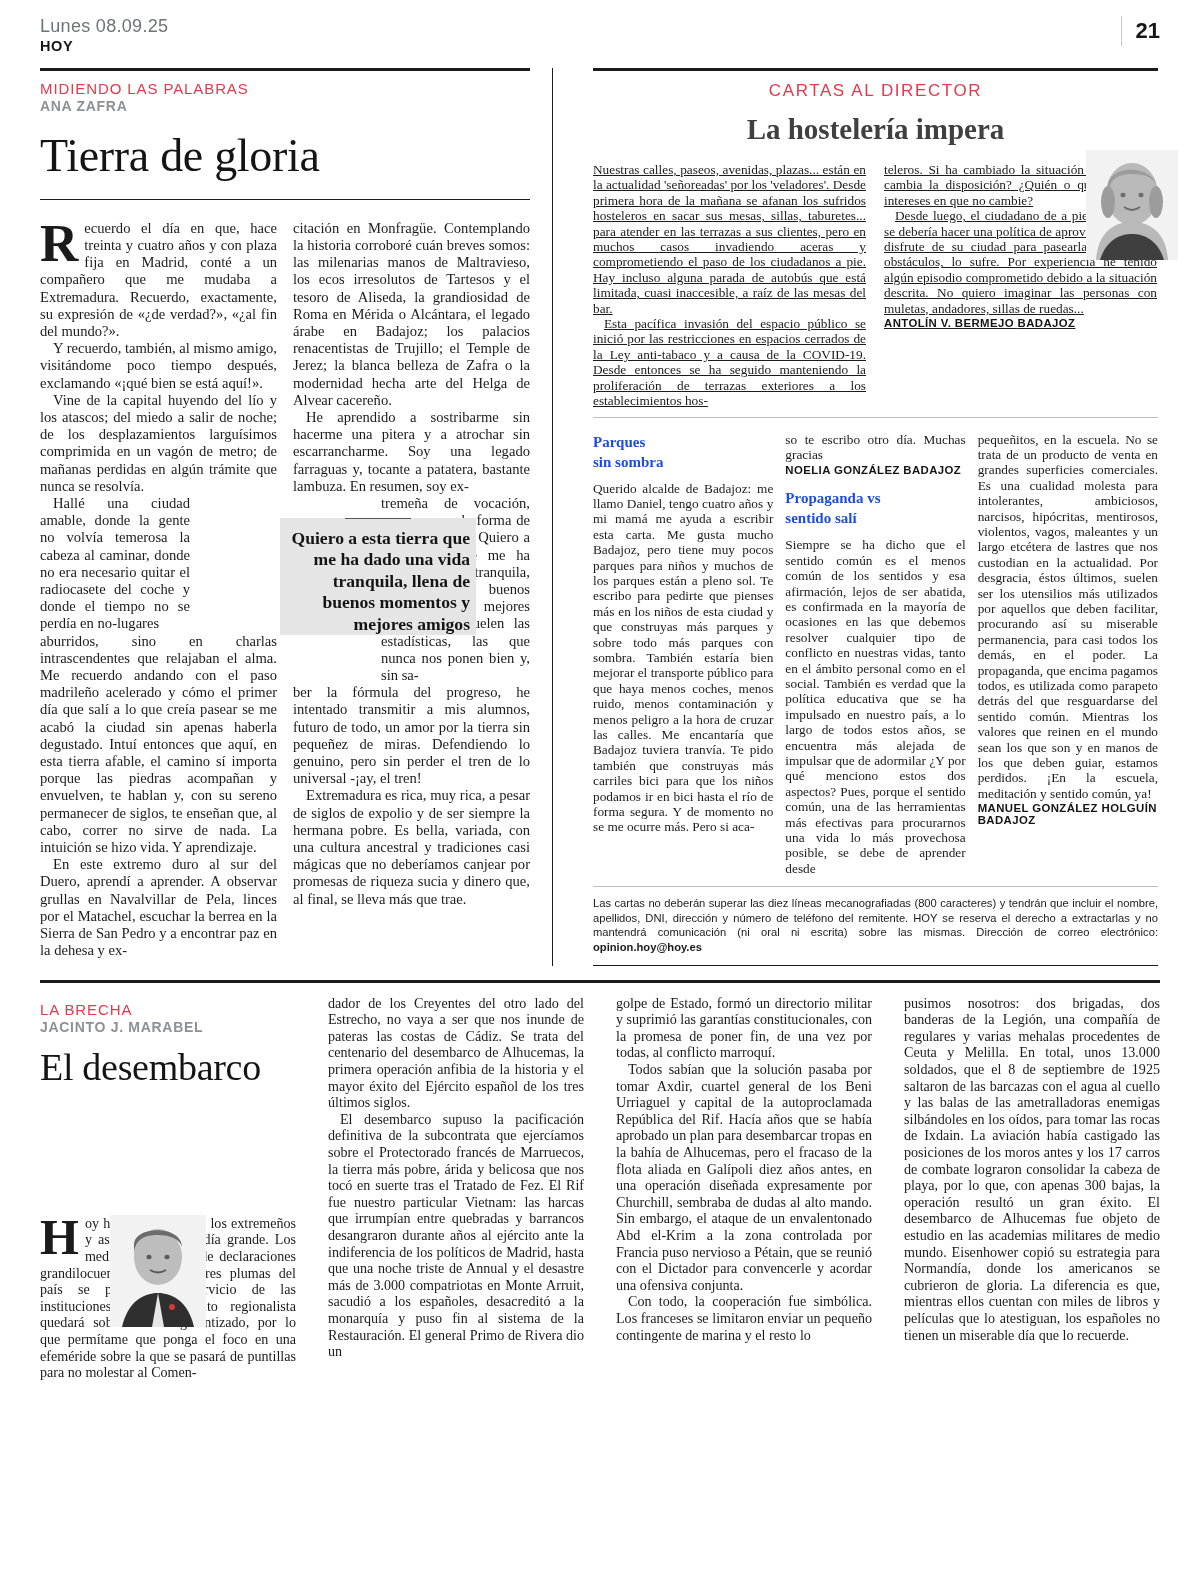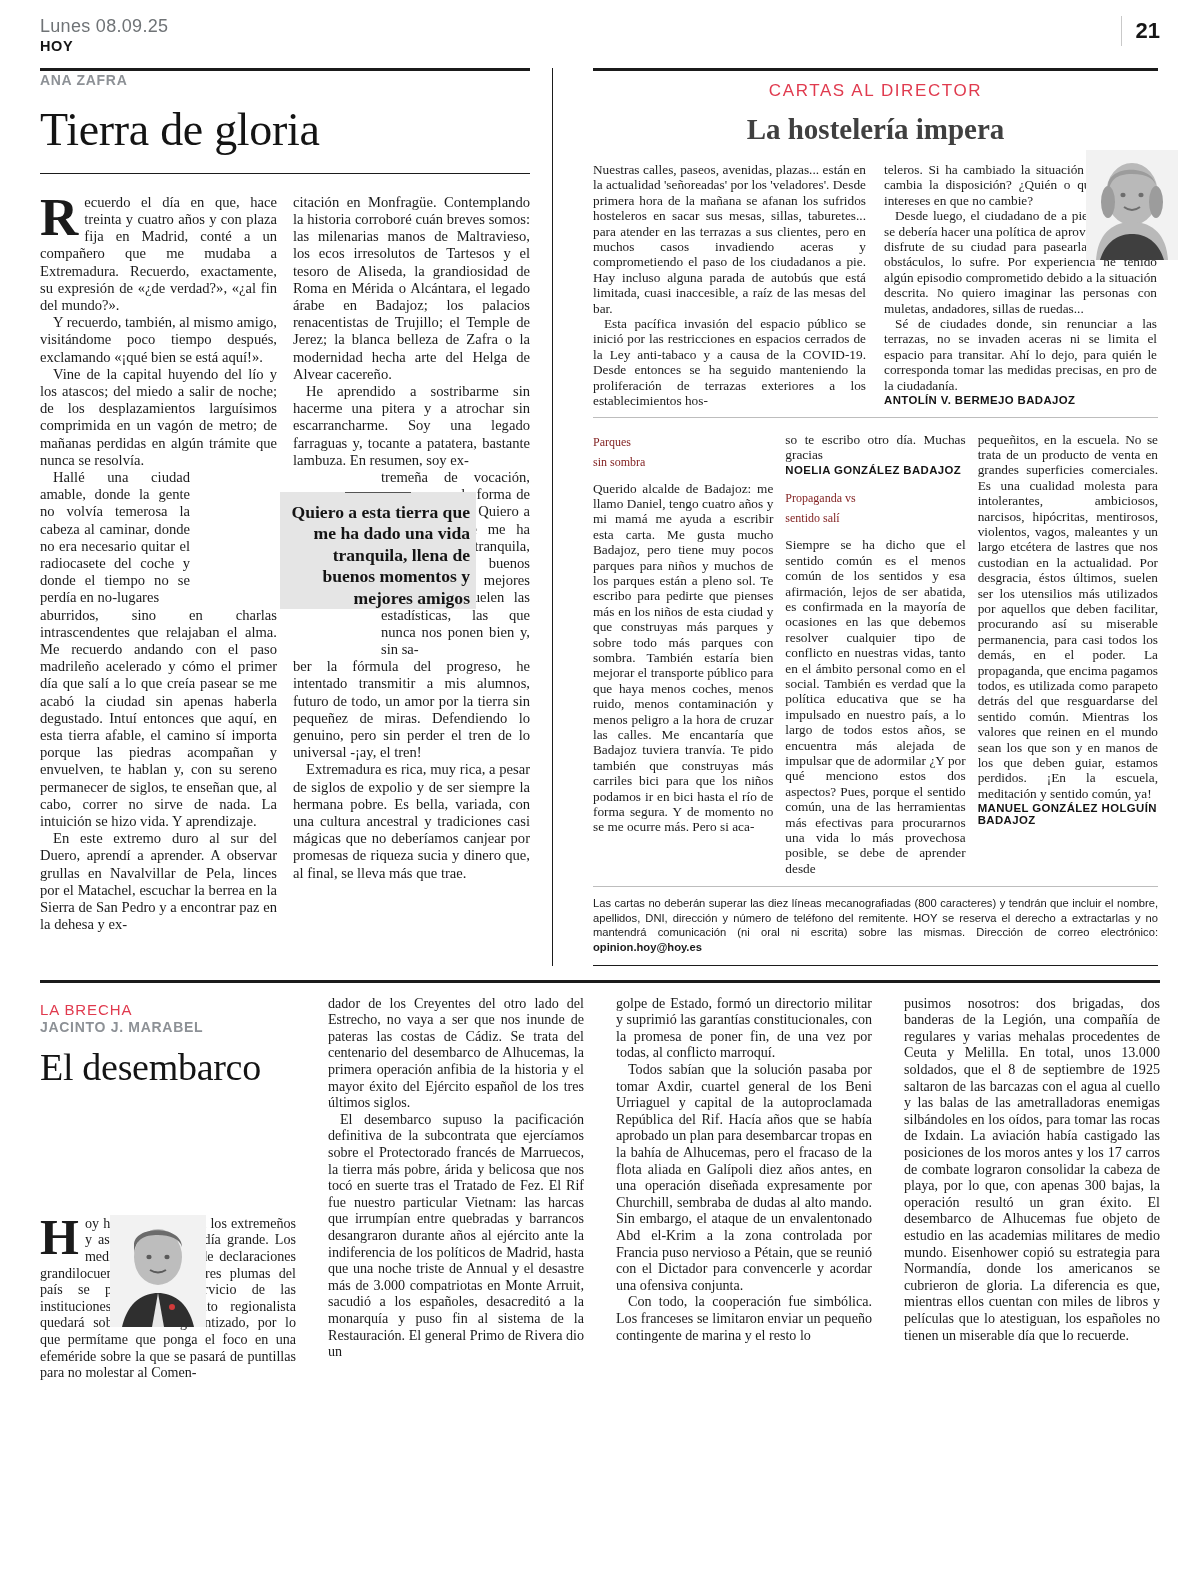--- a/index.html
+++ b/index.html
@@ -104,42 +104,42 @@
   .letters-kicker {
     font-family: "Liberation Sans", sans-serif;
     font-size: 17px; color: #e03a4e; letter-spacing: 1.6px;
     text-align: center; margin-top: 10px;
   }
   .letters-title {
     font-family: "Liberation Serif", serif;
     font-size: 29px; font-weight: bold; text-align: center;
     margin-top: 12px; color: #404040;
   }
-  .letters-lead { display: flex; gap: 18px; margin-top: 16px; }
+  .letters-lead { display: flex; gap: 18px; margin-top: 16px; text-decoration: underline; }
   .ll-col { width: 273px; }
   .lt {
     font-family: "Liberation Serif", serif;
     font-size: 13.3px; line-height: 15.4px;
     text-align: justify; hyphens: auto;
   }
   .lt p { margin: 0; text-indent: 11px; }
   .lt p.first { text-indent: 0; }
   .sig {
     font-family: "Liberation Sans", sans-serif;
     font-size: 11.4px; font-weight: bold; letter-spacing: .4px;
     margin-top: 1px; color: #141414;
   }
   .sig .city { font-weight: bold; }
 
   .letters-grid { display: flex; gap: 12px; margin-top: 14px; }
   .lg-col { width: 184px; }
   .letter-h {
     font-family: "Liberation Serif", serif;
-    font-size: 12px; font-weight: normal; line-height: 20px;
-    margin-bottom: 9px; color: #7f1d1d;
+    font-size: 15px; font-weight: bold; line-height: 20px;
+    margin-bottom: 9px; color: #1d4ed8;
   }
   .lt2 {
     font-family: "Liberation Serif", serif;
     font-size: 13.3px; line-height: 15.4px;
     text-align: justify; hyphens: auto;
   }
   .lt2 p { margin: 0; text-indent: 11px; }
   .lt2 p.first { text-indent: 0; }
 
   .disclaimer {
@@ -179,20 +179,21 @@
       <div class="mh-rule"></div>
       <div class="mh-page">21</div>
     </div>
   </div>
 
   <div class="top-area">
 
     <div class="col-left">
       <div class="rule-thick"></div>
 
+      <div class="kicker">MIDIENDO LAS PALABRAS</div>
       <div class="author">ANA ZAFRA</div>
 
       <div class="headline-serif">Tierra de gloria</div>
 
       <div style="height:18px"></div>
       <div class="rule-thin"></div>
 
       <div class="body-cols">
         <div class="art1-cols">
 
@@ -236,21 +237,20 @@
         <div class="ll-col">
           <div class="lt">
             <p class="first">Nuestras calles, paseos, avenidas, plazas... están en la actualidad 'señoreadas' por los 'veladores'. Desde primera hora de la mañana se afanan los sufridos hosteleros en sacar sus mesas, sillas, taburetes... para atender en las terrazas a sus clientes, pero en muchos casos invadiendo aceras y comprometiendo el paso de los ciudadanos a pie. Hay incluso alguna parada de autobús que está limitada, cuasi inaccesible, a raíz de las mesas del bar.</p>
             <p>Esta pacífica invasión del espacio público se inició por las restricciones en espacios cerrados de la Ley anti-tabaco y a causa de la COVID-19. Desde entonces se ha seguido manteniendo la proliferación de terrazas exteriores a los establecimientos hos-</p>
           </div>
         </div>
         <div class="ll-col">
           <div class="lt">
             <p class="first">teleros. Si ha cambiado la situación ¿por qué no cambia la disposición? ¿Quién o quiénes tienen intereses en que no cambie?</p>
             <p>Desde luego, el ciudadano de a pie, para el que se debería hacer una política de aprovechamiento y disfrute de su ciudad para pasearla sin ponerle obstáculos, lo sufre. Por experiencia he tenido algún episodio comprometido debido a la situación descrita. No quiero imaginar las personas con muletas, andadores, sillas de ruedas...</p>
-            <p>Sé de ciudades donde, sin renunciar a las terrazas, no se invaden aceras ni se limita el espacio para transitar. Ahí lo dejo, para quién le corresponda tomar las medidas precisas, en pro de la ciudadanía.</p>
           </div>
           <div class="sig">
             <span>ANTOLÍN V. BERMEJO</span>
             <span class="city">BADAJOZ</span>
           </div>
         </div>
       </div>
 
       <div style="height:8px"></div>
       <div class="rule-light"></div>

